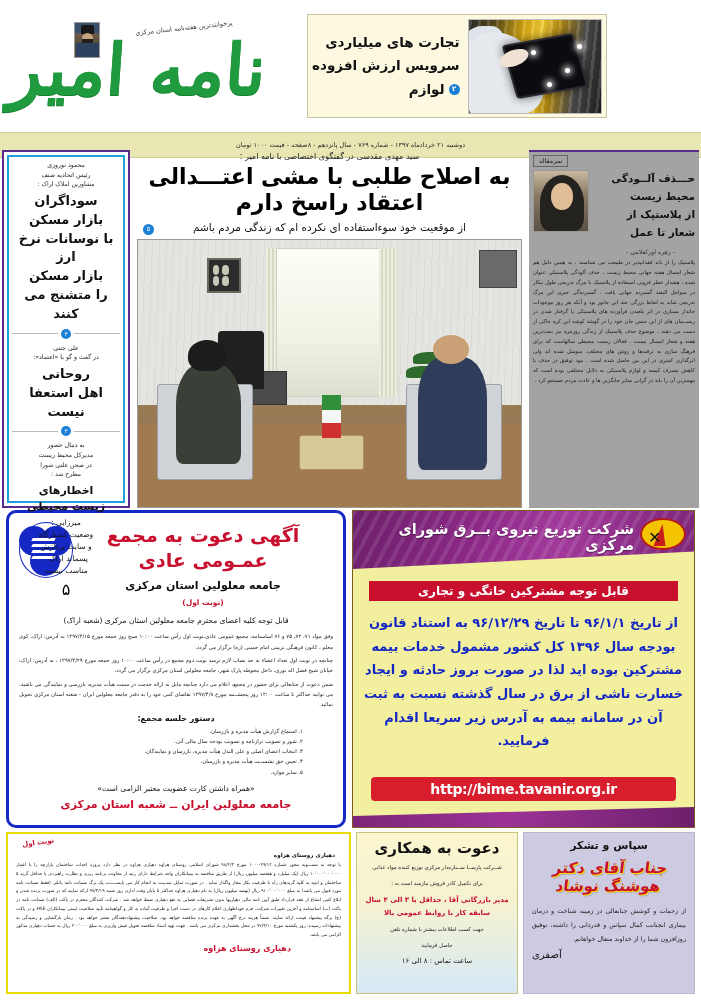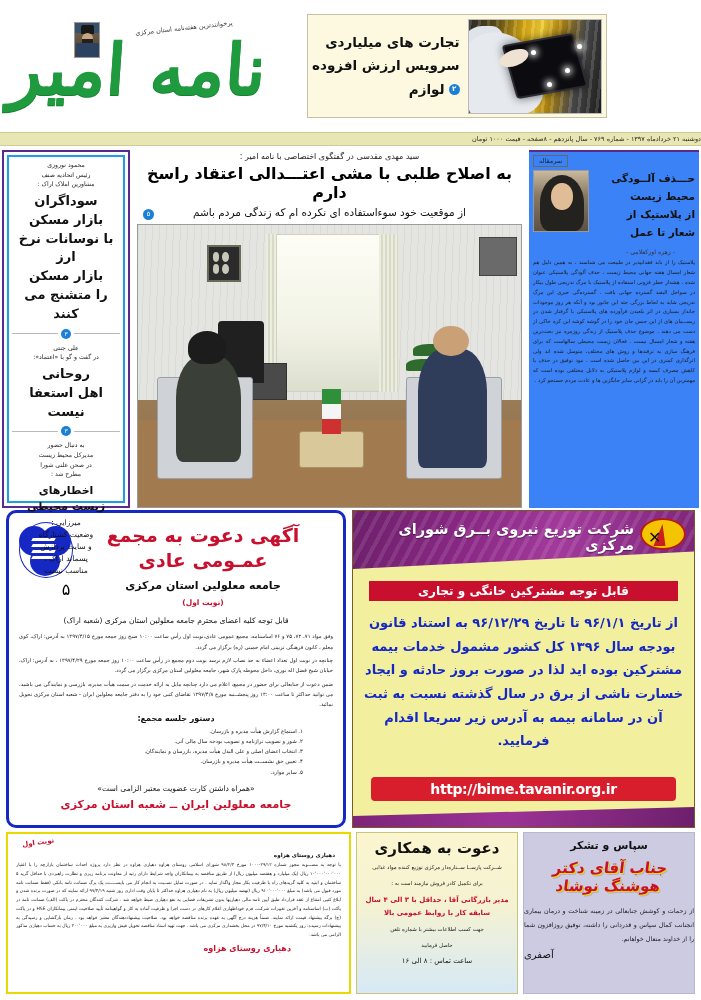--- a/index.html
+++ b/index.html
@@ -150,25 +150,25 @@
   }
   .teaser-photo .dot {
     position: absolute; width: 5px; height: 5px;
     background: #fff; border-radius: 50%;
     box-shadow: 0 0 6px 2px rgba(255,255,255,0.85);
   }
 
   
   .datebar {
     position: absolute; top: 132px; left: 0;
-    width: 701px; height: 14px;
+    width: 701px; height: 26px;
     background: #e8e6b2;
     border-top: 1px solid #cfcd95;
     border-bottom: 1px solid #cfcd95;
-    display: flex; align-items: center; 
+    display: flex; align-items: center; justify-content: center;
   }
   .datebar span {
     font-size: 6.5px; color: #2a2a2a; letter-spacing: 0.2px;
     white-space: nowrap;
   }
 
   
   .content {
     position: absolute; top: 148px; left: 0;
     width: 701px; height: 360px;
@@ -221,21 +221,21 @@
     flex: 1;
     display: flex; flex-direction: column;
     padding: 0 3px;
   }
   .kicker {
     text-align: center; font-size: 8px; color: #1a1a1a;
     margin: 4px 0 3px;
   }
   .headline {
     text-align: center;
-    font-size: 16px; font-weight: 700; color: #000;
+    font-size: 22px; font-weight: 700; color: #000;
     letter-spacing: -0.5px;
     line-height: 1.2;
     margin-bottom: 4px;
   }
   .subhead {
     text-align: center; font-size: 10.5px; color: #111;
     margin-bottom: 6px;
     position: relative;
   }
   .subhead .pgnum {
@@ -329,21 +329,21 @@
     position: absolute; bottom: 26%; left: 48%; width: 5%; height: 16%;
     background: linear-gradient(#2f8f3a 0 34%, #f5f5f5 34% 66%, #cf3030 66% 100%);
   }
 
   
   .leftcol {
     width: 170px;
     margin: 2px 2px 0 4px;
     border-top: 2px solid #5b2a8f;
     padding: 3px 4px 0;
-    background: #3b82f6;
+    background: #a3a3a3;
   }
   .lc-tagbox {
     border: 1px solid #666; display: inline-block;
     padding: 1px 5px; font-size: 6.5px; color: #222;
     float: left; margin-bottom: 3px;
     font-family: "DejaVu Serif", serif;
   }
   .lc-head {
     clear: both;
     display: flex; flex-direction: row-reverse; gap: 17px;
@@ -564,21 +564,21 @@
   .cp-title { font-size: 15px; font-weight: 700; color: #111; letter-spacing: 0.3px; }
   .cp-l { font-size: 5.4px; color: #1b1b1b; line-height: 1.95; margin-top: 5px; }
   .cp-red { font-size: 7px; font-weight: 700; color: #c8102e; line-height: 1.8; margin-top: 6px; }
   .cp-phone { font-size: 9px; font-weight: 700; color: #111; margin-top: 6px; letter-spacing: -0.2px; }
   .cp-hours { font-size: 7px; color: #111; margin-top: 7px; }
 
   .ad-thanks {
     flex: 1;
     border: 1px solid #b9b6cf;
     background: #cdcbe2;
-    padding: 6px 0;
+    padding: 6px 8px;
     text-align: center;
   }
   .tk-top { font-size: 11px; font-weight: 700; color: #111; }
   .tk-name {
     font-size: 15px; font-weight: 700;
     color: #c8102e;
     margin: 7px 0 9px;
     transform: skewX(-7deg);
     text-shadow: 1px 1px 0 #f2d600, 2px 2px 0 rgba(0,0,0,0.12);
     letter-spacing: -0.5px;

